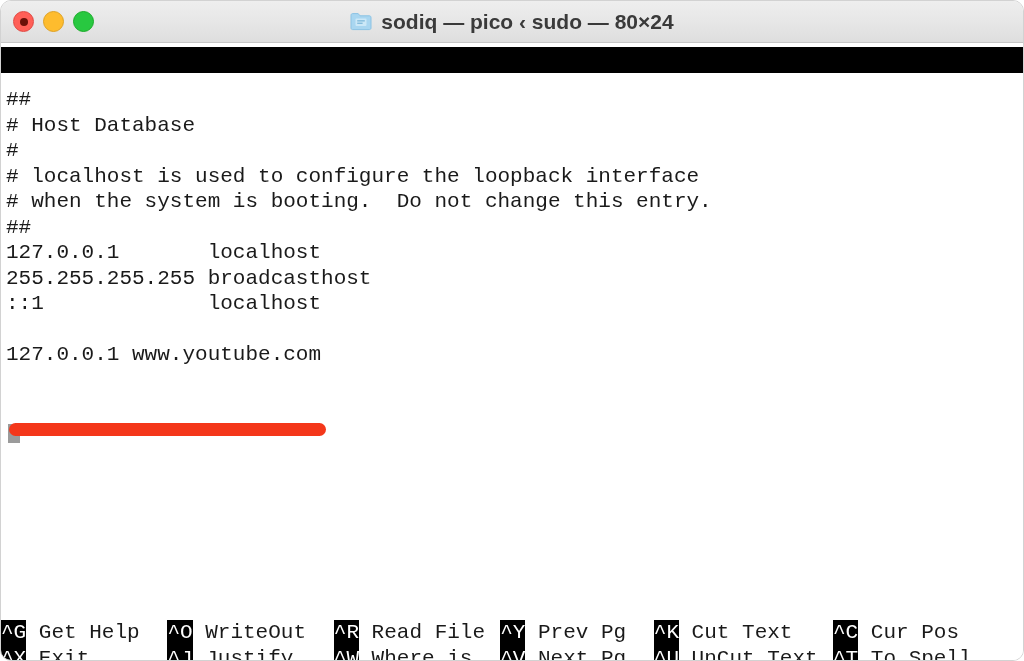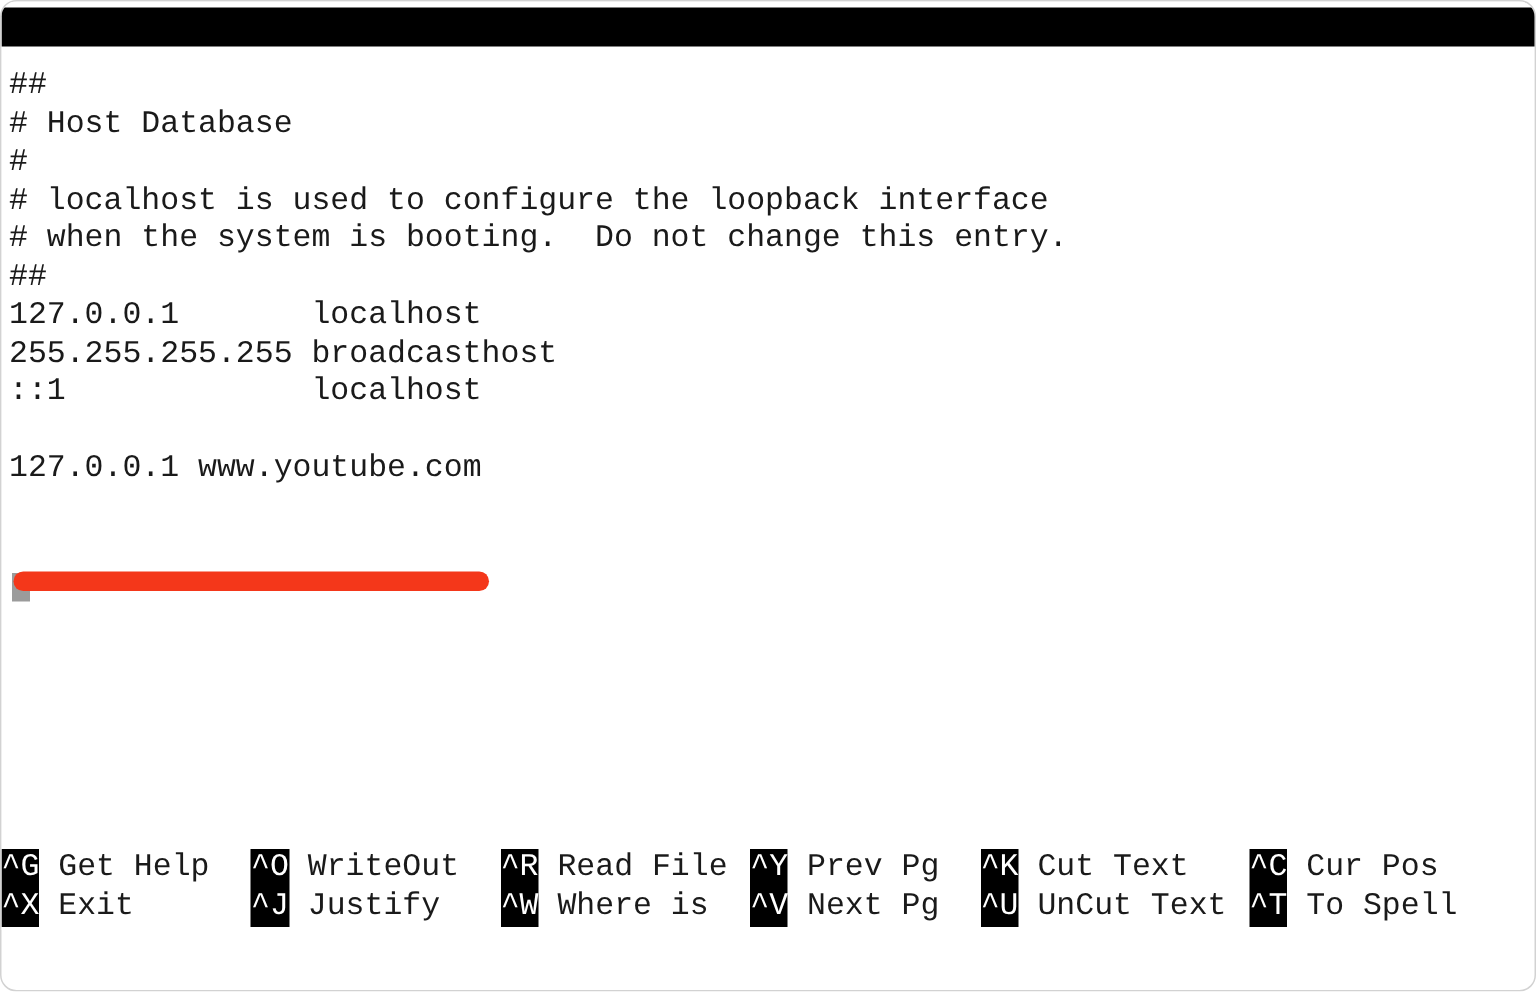--- a/index.html
+++ b/index.html
@@ -190,27 +190,46 @@
     background: #000000;
     color: #ffffff;
     display: inline-block;
     padding: 0;
     white-space: pre;
   }
   .lbl {
     color: #1a1a1a;
     white-space: pre;
     display: inline-block;
+    margin-top: 12px;
   }
 </style>
 </head>
 <body>
 
 <div class="window">
 
+  <div class="titlebar">
+    <div class="traffic-lights">
+      <span class="light light-close"></span>
+      <span class="light light-min"></span>
+      <span class="light light-max"></span>
+    </div>
+    <div class="title-center">
+      <span class="folder-icon">
+        <svg width="22" height="19" viewBox="0 0 22 19" xmlns="http://www.w3.org/2000/svg">
+          <path d="M1 3.2 C1 2.3 1.7 1.6 2.6 1.6 L8.2 1.6 L10.0 3.8 L19.4 3.8 C20.3 3.8 21 4.5 21 5.4 L21 16.0 C21 16.9 20.3 17.6 19.4 17.6 L2.6 17.6 C1.7 17.6 1 16.9 1 16.0 Z" fill="#a9d6f0" stroke="#8cc3e4" stroke-width="1"></path>
+          <rect x="5.5" y="6.4" width="11" height="7.6" rx="1" fill="#cce8f7"></rect>
+          <rect x="7.2" y="8.2" width="7.6" height="1.3" fill="#7fb9da"></rect>
+          <rect x="7.2" y="10.6" width="5.4" height="1.3" fill="#7fb9da"></rect>
+        </svg>
+      </span>
+      <span class="title-text">sodiq — pico ‹ sudo — 80×24</span>
+    </div>
+  </div>
 
   <div class="terminal">
 
     <div class="status-bar">
       
     </div>
 
     <div class="editor" id="editor-lines"><div class="line">##</div><div class="line"># Host Database</div><div class="line">#</div><div class="line"># localhost is used to configure the loopback interface</div><div class="line"># when the system is booting.  Do not change this entry.</div><div class="line">##</div><div class="line">127.0.0.1       localhost</div><div class="line">255.255.255.255 broadcasthost</div><div class="line">::1             localhost</div><div class="line">&nbsp;</div><div class="line">127.0.0.1 www.youtube.com</div><div class="line">&nbsp;</div></div>
 
     <span class="cursor"></span>

